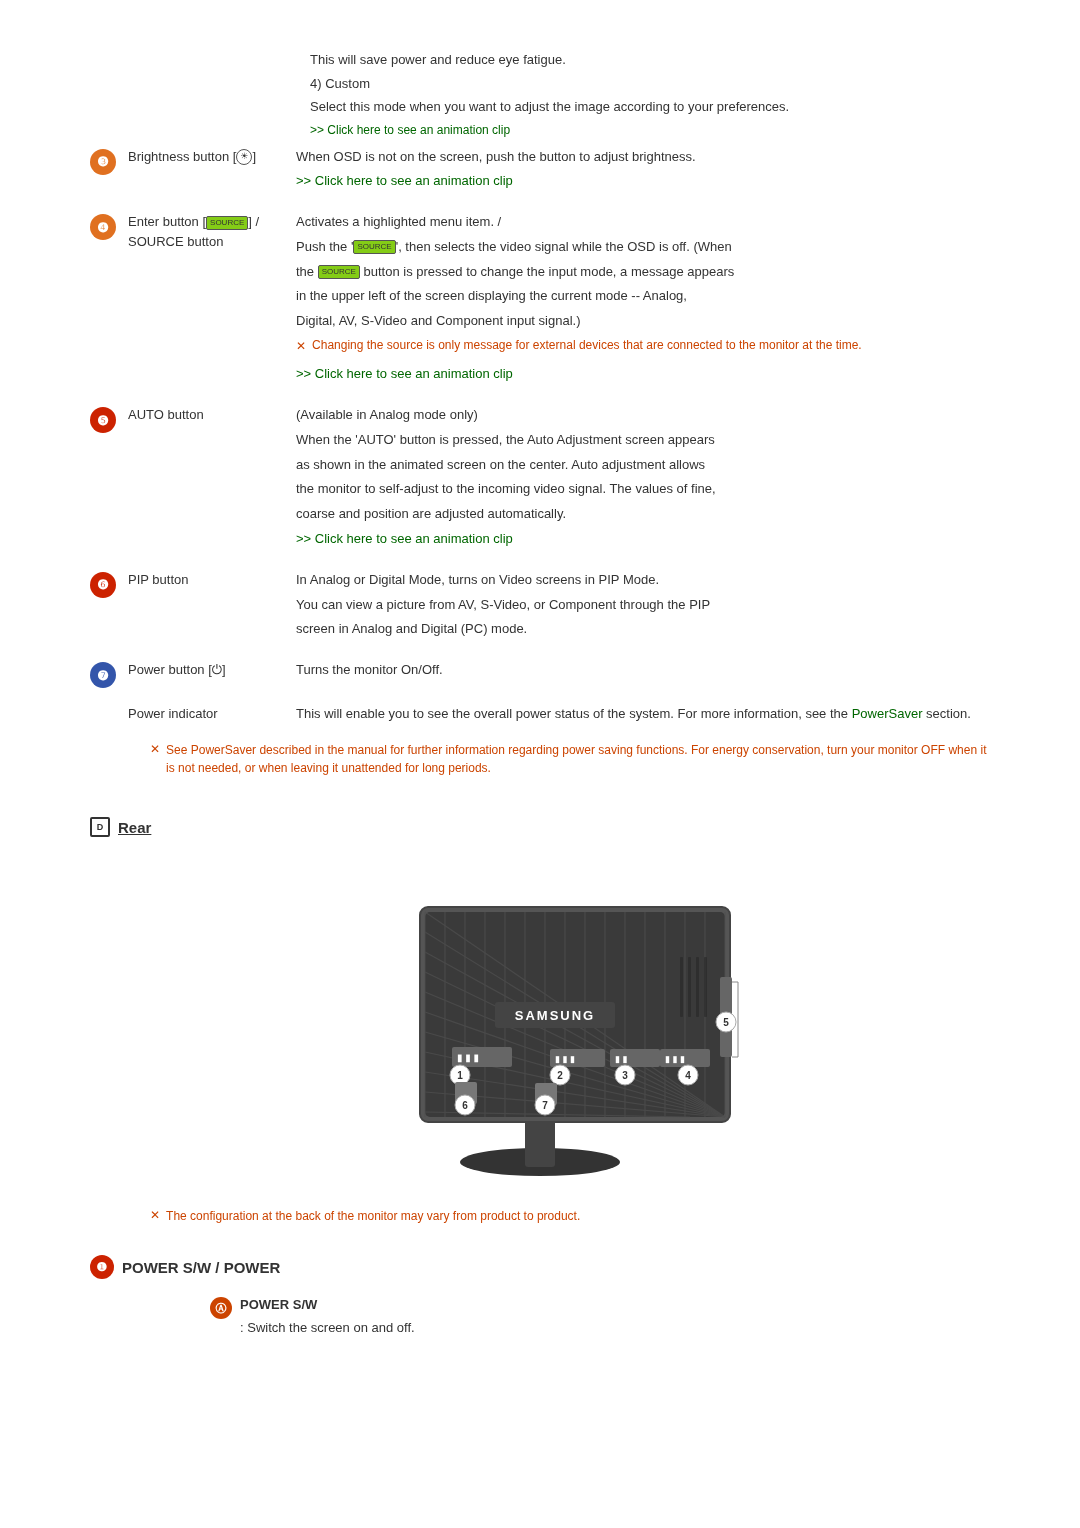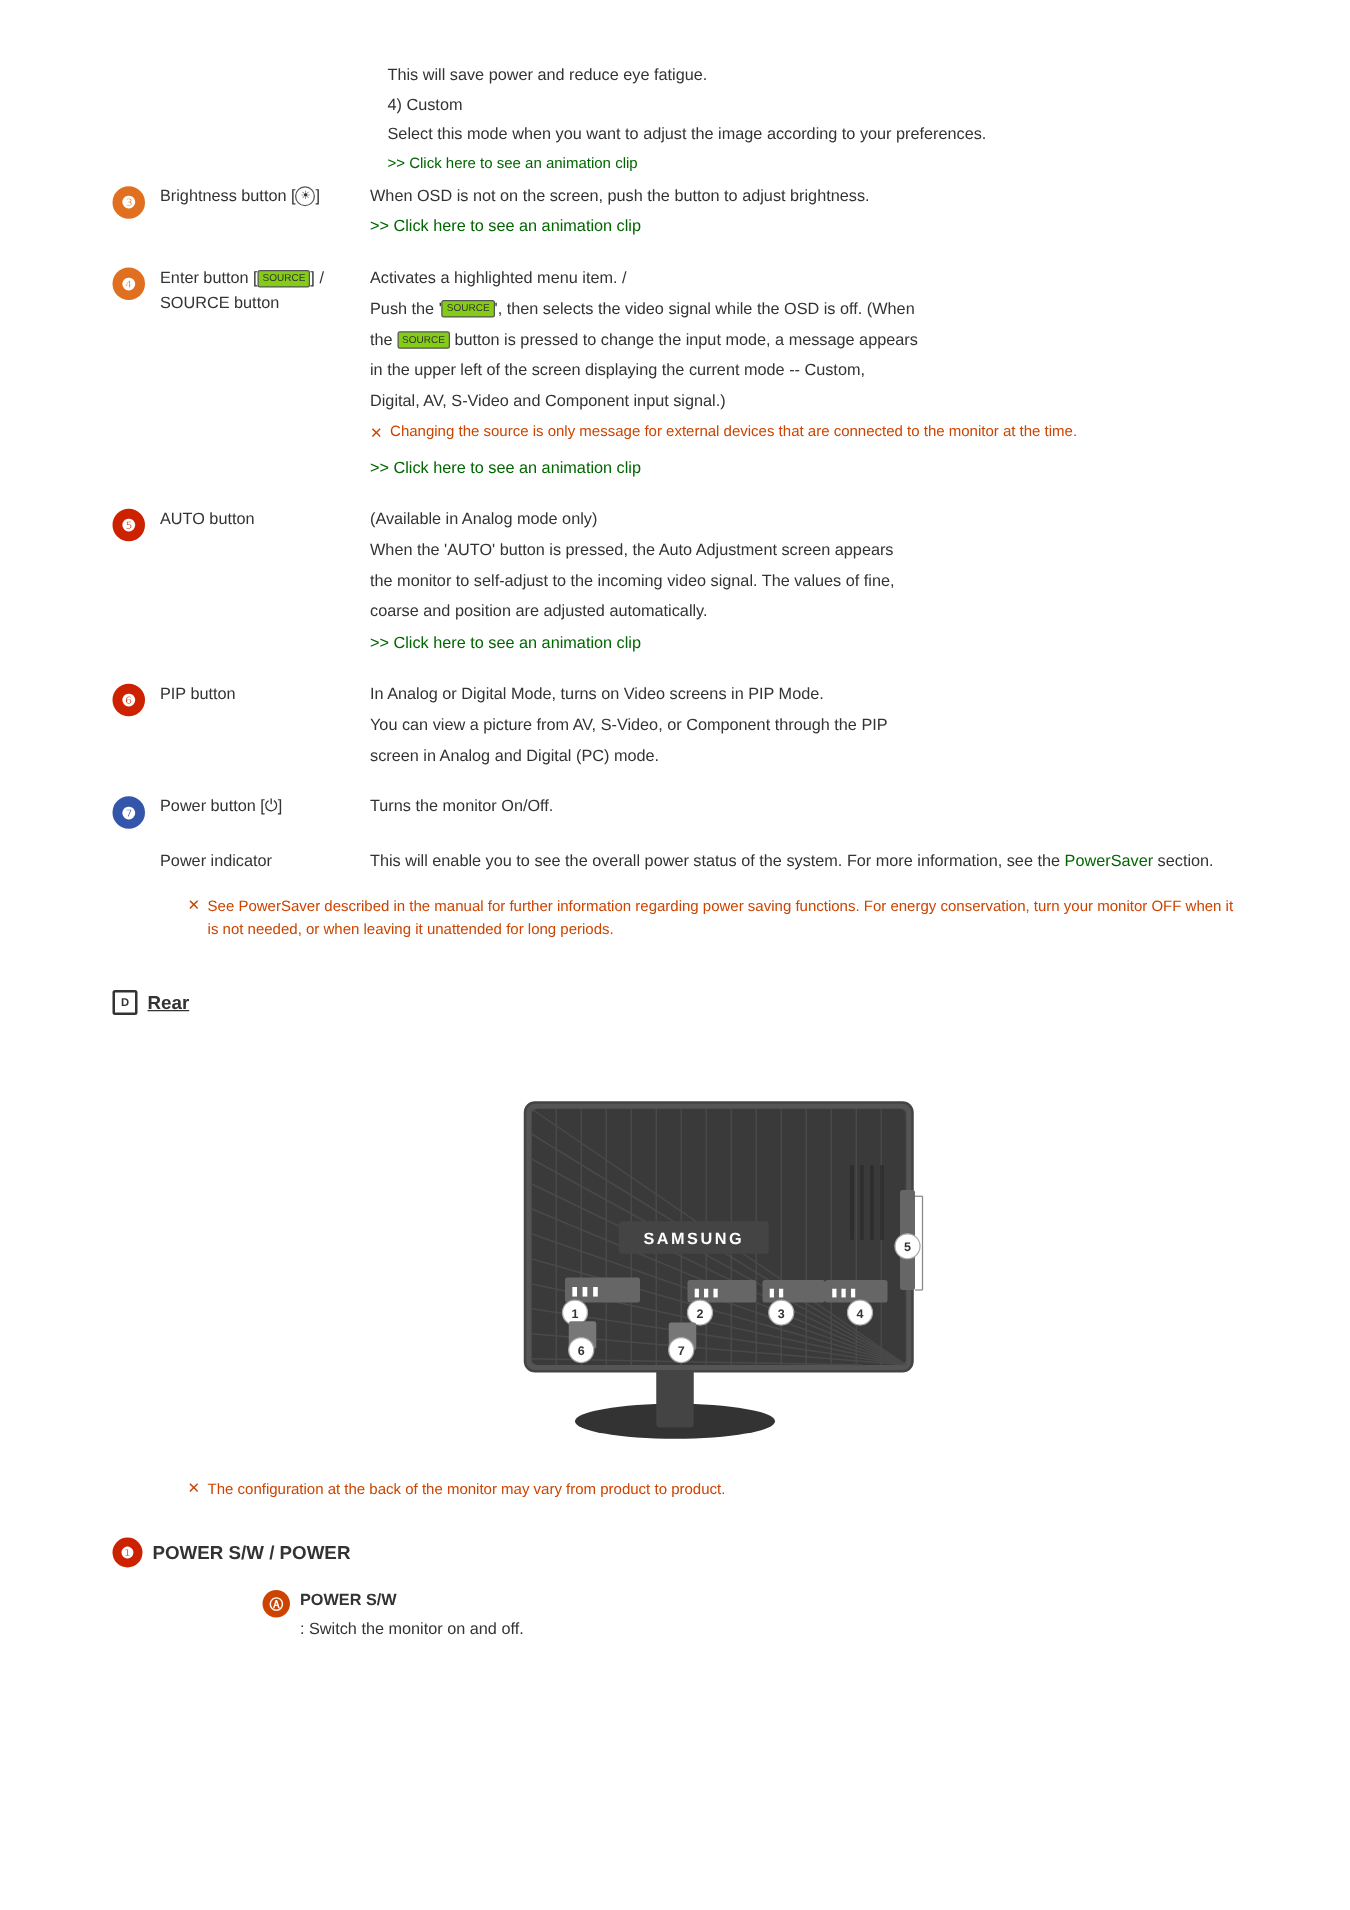--- a/index.html
+++ b/index.html
@@ -222,36 +222,37 @@
         </span>] /<br>SOURCE button
     </div>
     <div class="button-desc">
       <p>Activates a highlighted menu item. /</p>
       <p>Push the '<span class="source-icon">
             <span class="source-label-text">source</span>
           </span>', then selects the video signal while the OSD is off. (When</p>
       <p>the <span class="source-icon">
             <span class="source-label-text">source</span>
           </span> button is pressed to change the input mode, a message appears</p>
-      <p>in the upper left of the screen displaying the current mode -- Custom,</p>
+      <p>in the upper left of the screen displaying the current mode -- Analog,</p>
       <p>Digital, AV, S-Video and Component input signal.)</p>
       <div class="note-row">
         <span class="note-x">✕</span>
         <span class="note-text">Changing the source is only message for external devices that are connected to the monitor at the time.</span>
       </div>
       <p class="green-link">&gt;&gt; Click here to see an animation clip</p>
     </div>
   </div>
 
   <div class="button-row">
     <div class="button-number btn-red">❺</div>
     <div class="button-label">AUTO button</div>
     <div class="button-desc">
       <p>(Available in Analog mode only)</p>
       <p>When the 'AUTO' button is pressed, the Auto Adjustment screen appears</p>
+      <p>as shown in the animated screen on the center. Auto adjustment allows</p>
       <p>the monitor to self-adjust to the incoming video signal. The values of fine,</p>
       <p>coarse and position are adjusted automatically.</p>
       <p class="green-link">&gt;&gt; Click here to see an animation clip</p>
     </div>
   </div>
 
   <div class="button-row">
     <div class="button-number btn-red">❻</div>
     <div class="button-label">PIP button</div>
     <div class="button-desc">
@@ -383,19 +384,19 @@
 
     <div class="power-section">
       <div class="power-heading">
         <div class="power-circle">❶</div>
         <span class="power-heading-text">POWER S/W / POWER</span>
       </div>
       <div class="power-sub">
         <div class="power-sub-circle">Ⓐ</div>
         <div class="power-sub-content">
           <p class="power-sub-title">POWER S/W</p>
-          <p>: Switch the monitor on and off.</p>
+          <p>: Switch the screen on and off.</p>
         </div>
       </div>
     </div>
   </div>
 
 </div>
 
 </body></html>

